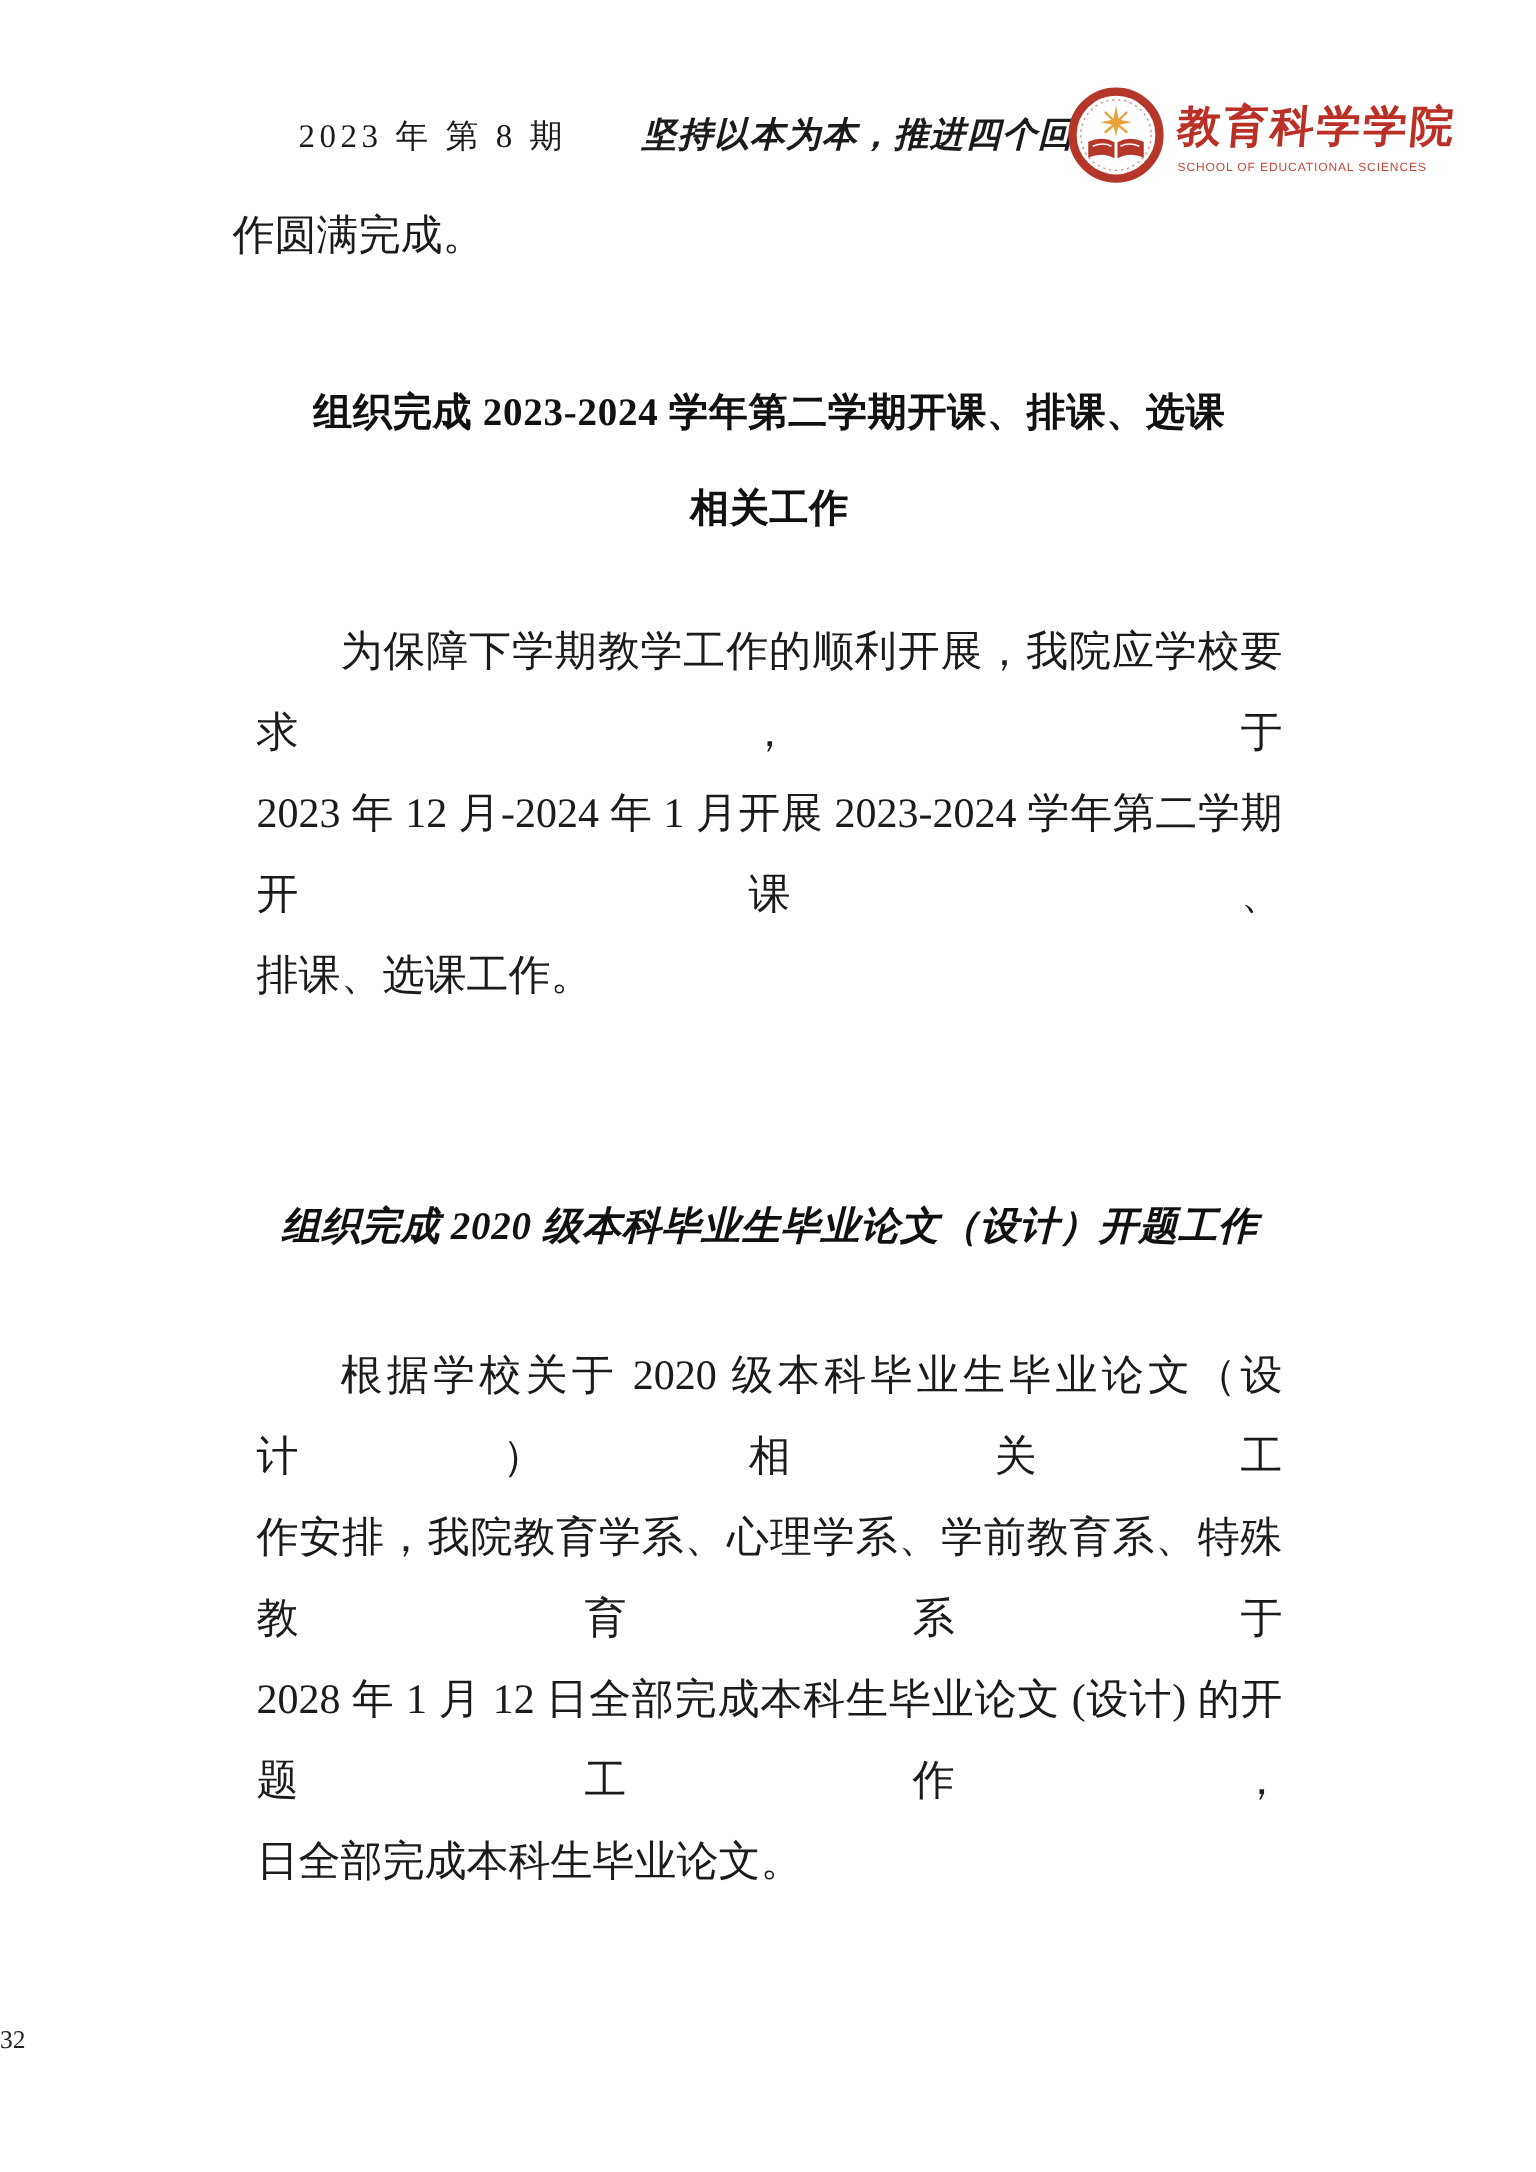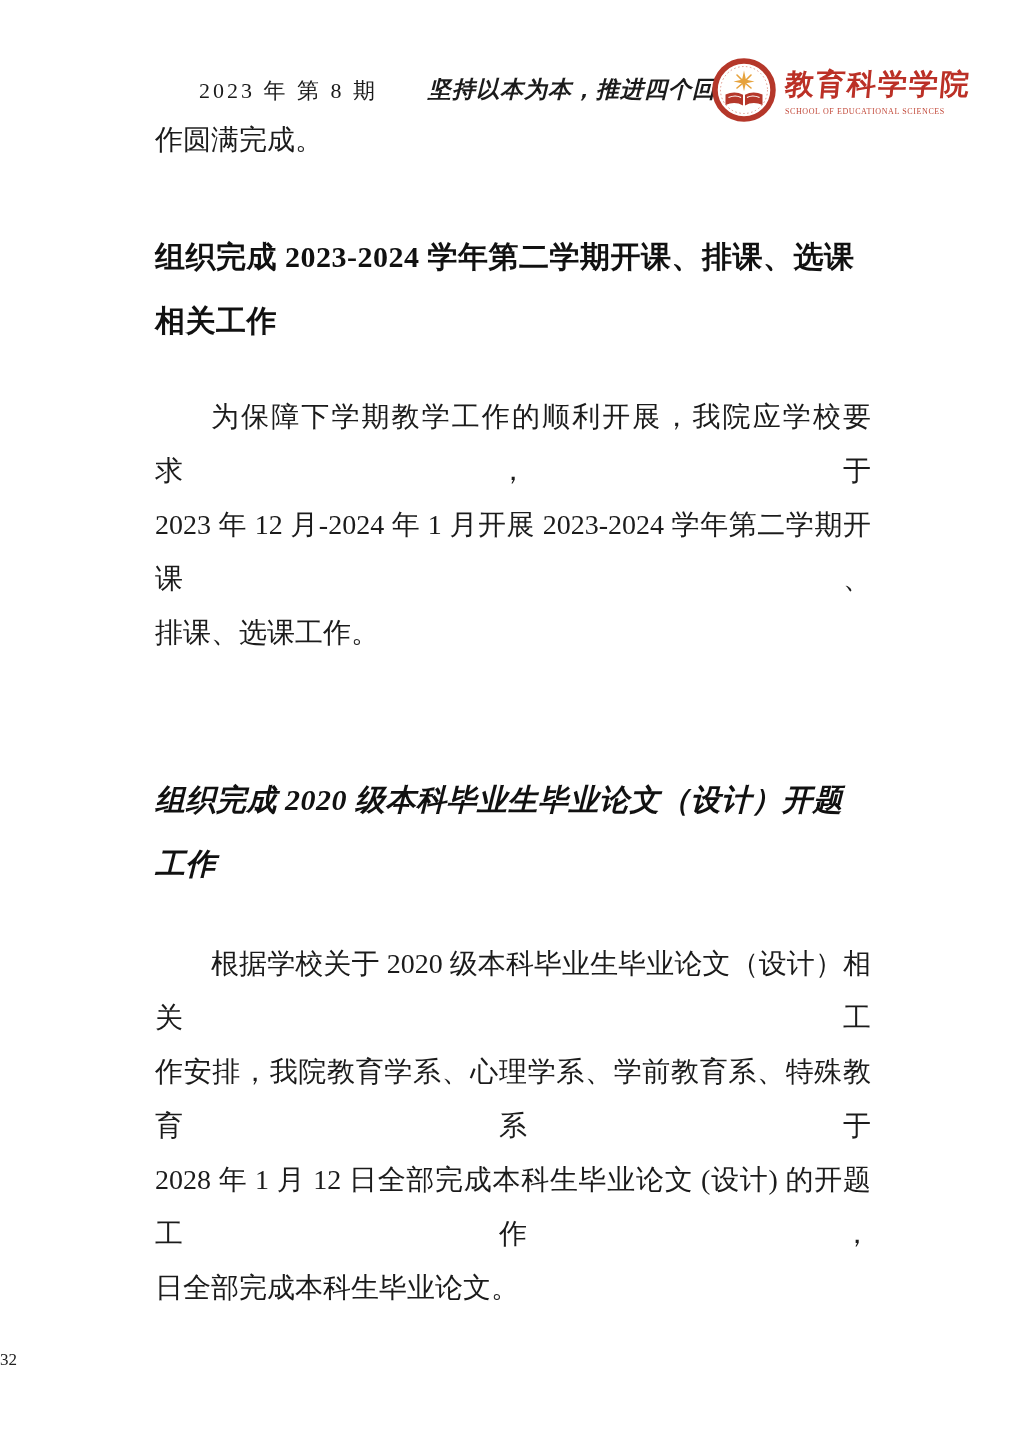--- a/index.html
+++ b/index.html
@@ -28,39 +28,39 @@
   .seal{width:64px;height:64px;display:block;flex:0 0 auto;}
   .logo-text{display:flex;flex-direction:column;justify-content:center;}
   .logo-cn{
     font-size:29px;font-weight:bold;color:#bb3026;
     letter-spacing:2px;white-space:nowrap;
     transform:skewX(-5deg);
     font-family:"Liberation Serif","DejaVu Serif",serif;
   }
   .logo-en{
     font-size:8px;color:#c2493a;letter-spacing:.6px;margin-top:2px;
-    font-family:Liberation Serif, serif;white-space:nowrap;
+    font-family:Liberation Sans, sans-serif;white-space:nowrap;
   }
 
   
-  main{position:absolute;top:122px;left:155px;width:716px;font-size:28px;}
+  main{position:absolute;top:140px;left:155px;width:716px;font-size:28px;}
   .lead{line-height:36px;margin:0;}
 
   .sec-title{
-    margin:0;text-align:left;
-    font-size:30px;font-weight:800;line-height:64px;
+    margin:0;text-align:center;
+    font-size:26px;font-weight:800;line-height:64px;
     letter-spacing:.5px;
     font-family:"Liberation Serif","DejaVu Serif",serif;
     color:#111;
   }
   .sec-title.mt1{margin-top:67px;}
   .sec-title.mt2{margin-top:108px;font-style:italic;}
   .sec-title.mt3{margin-top:107px;}
 
-  .para{margin:0;}
+  .para{margin:16px;}
   .para.mt1{margin-top:37px;}
   .para.mt2{margin-top:41px;}
   .ln{line-height:54px;white-space:nowrap;}
   .ln.just{white-space:normal;text-align:justify;text-align-last:justify;text-justify:inter-character;}
   .ln.indent{text-indent:56px;}
 
   
   .page-number{
     position:absolute;left:0;right:0;top:1350px;
     text-align:left;font-size:17px;color:#222;

